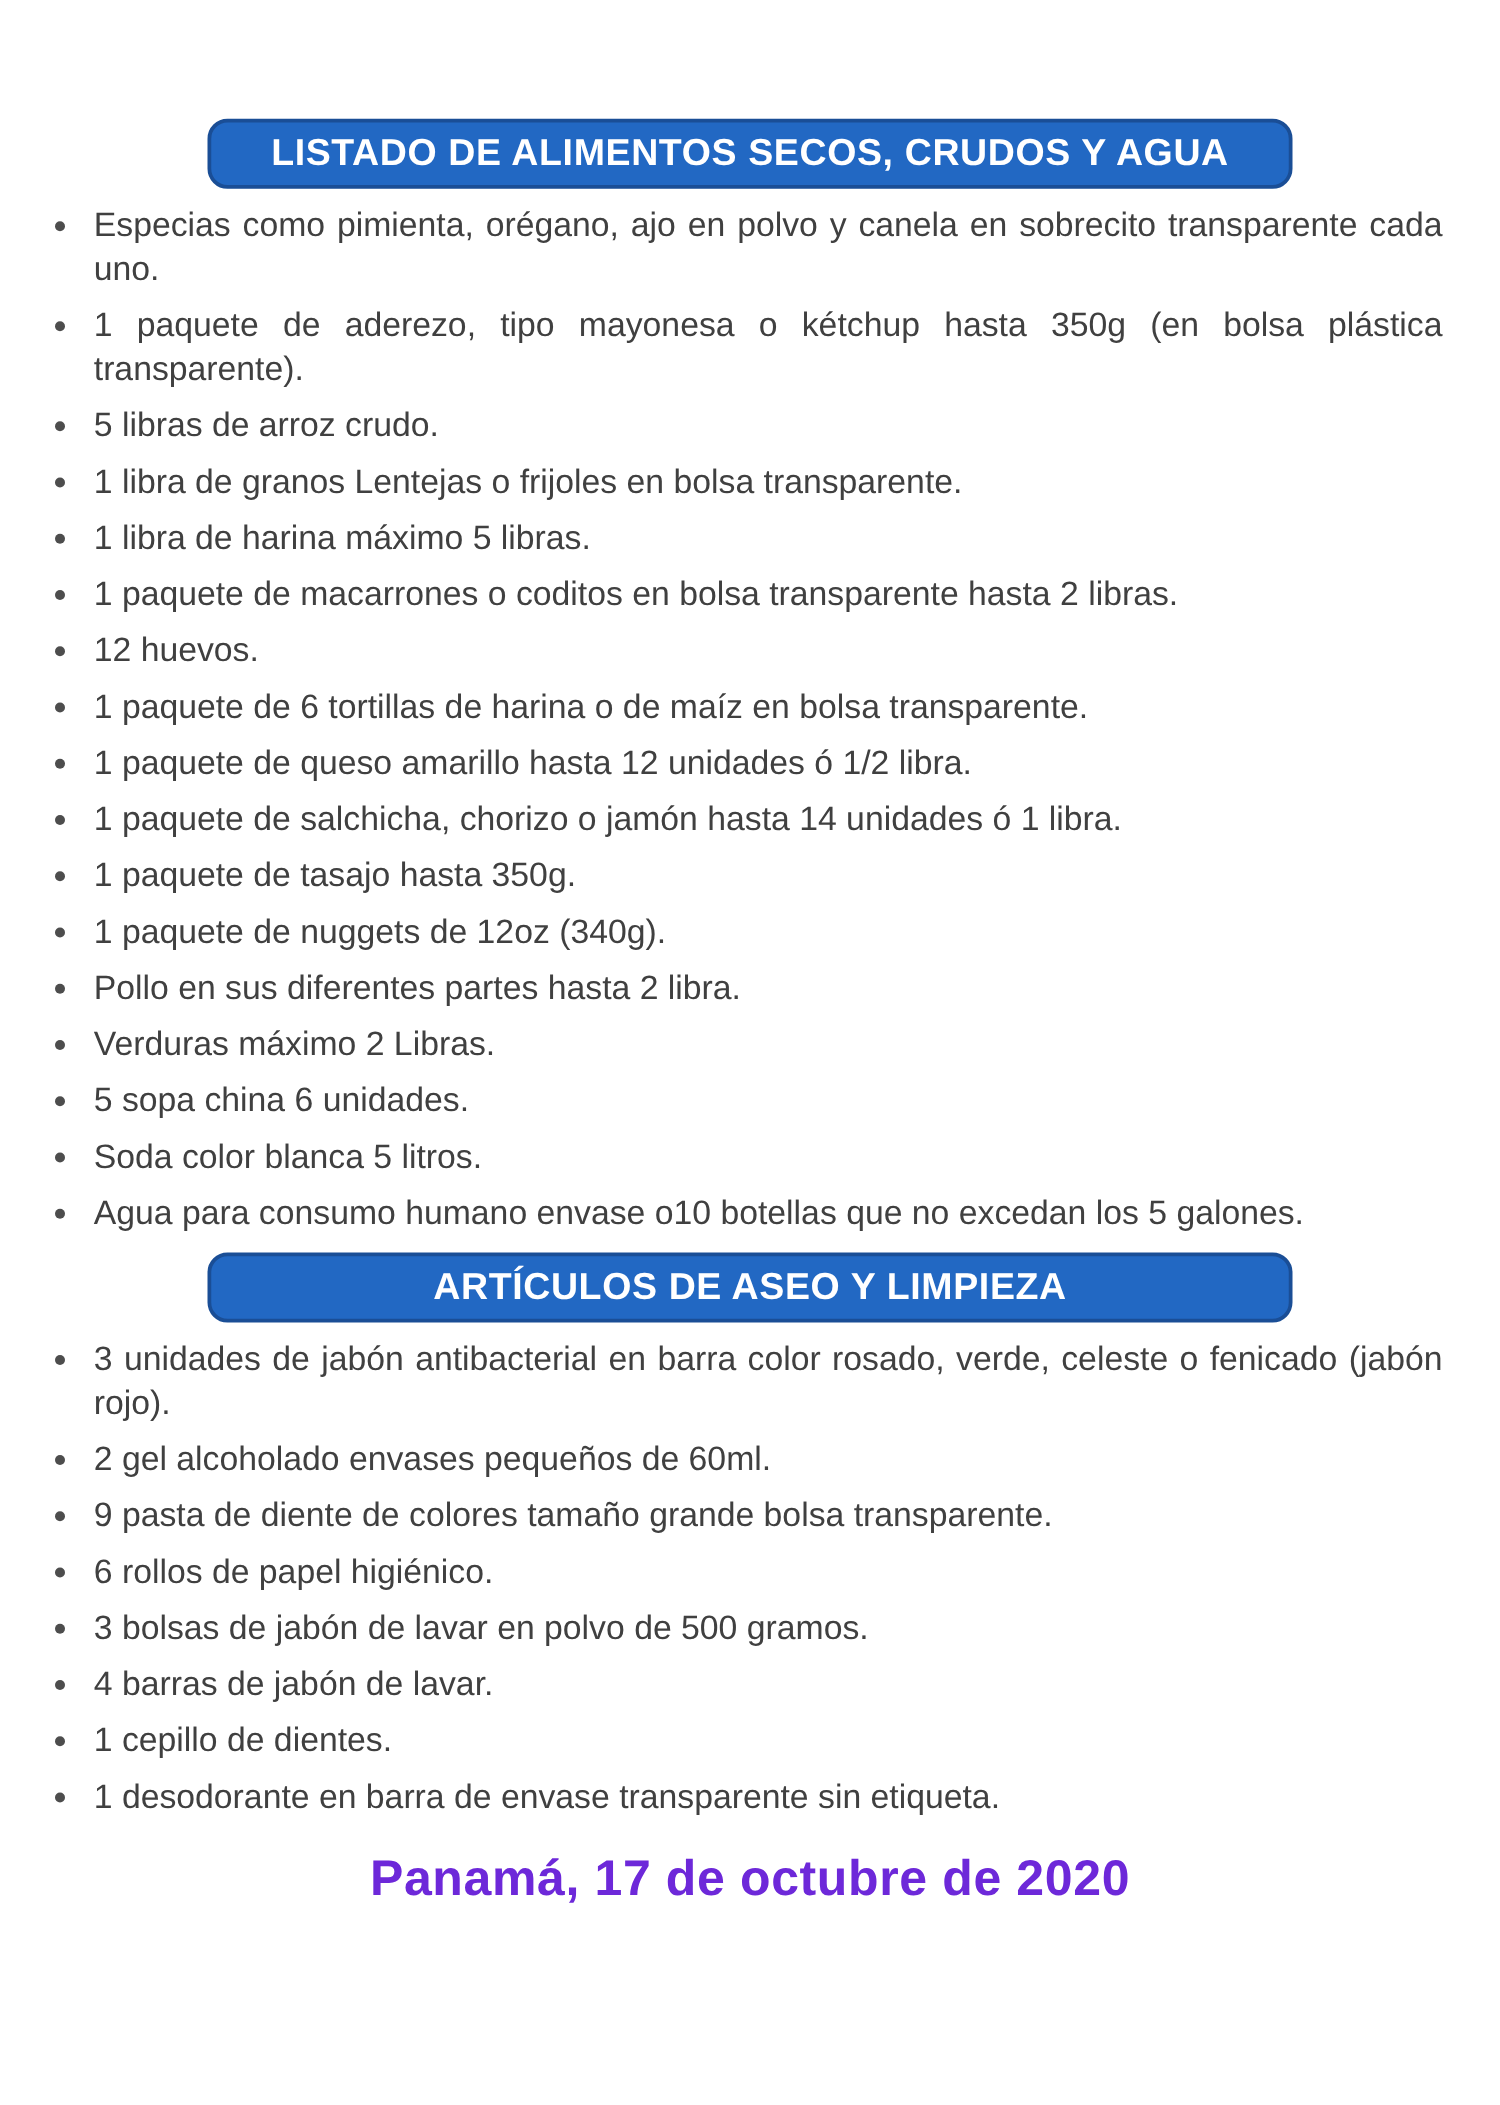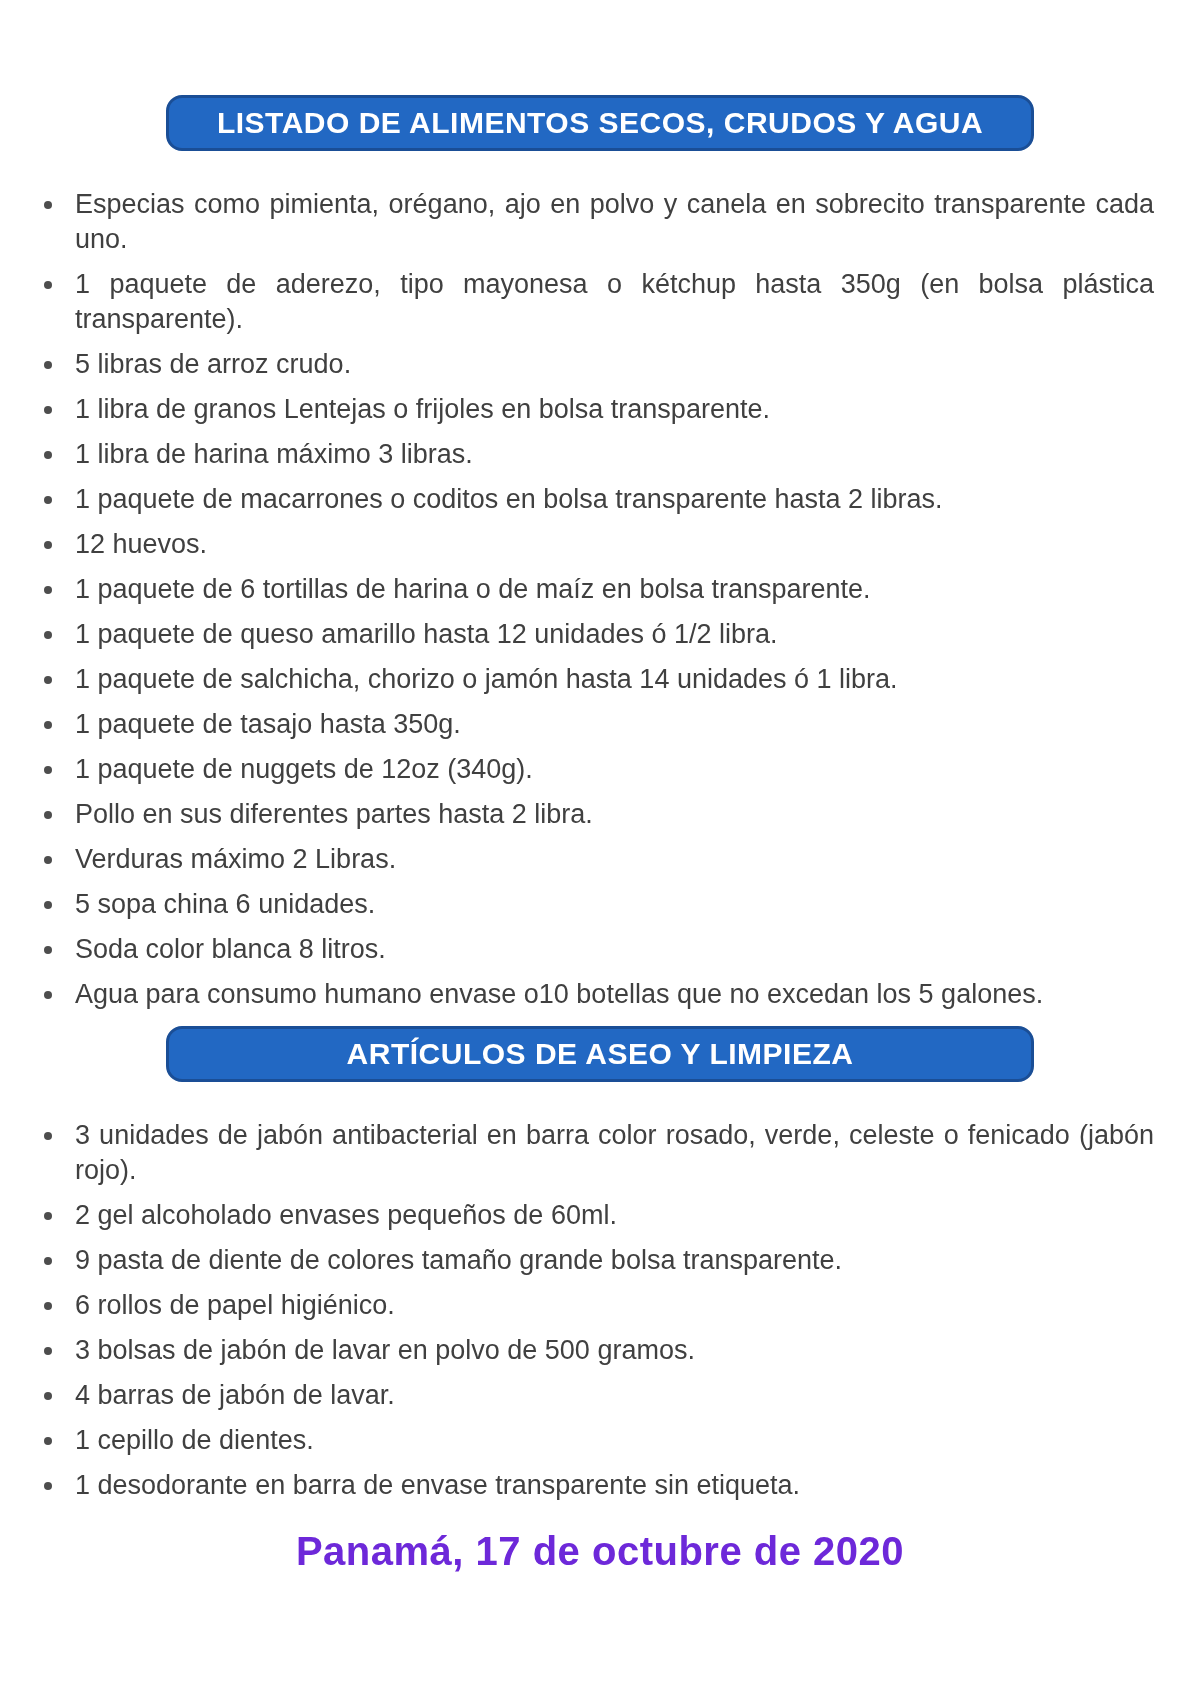--- a/index.html
+++ b/index.html
@@ -32,21 +32,21 @@
   }
   .section-header .header-text {
     color: #ffffff;
     font-size: 30px;
     font-weight: bold;
     letter-spacing: 0.5px;
     white-space: nowrap;
   }
   ul.item-list {
     list-style: none;
-    margin: 36px 0 0 0;
+    margin: 12px 0 0 0;
     padding: 0 46px 0 44px;
   }
   ul.item-list li.item {
     display: flex;
     align-items: flex-start;
     margin-bottom: 10px;
     font-size: 27px;
     line-height: 35px;
     color: #404040;
   }
@@ -95,21 +95,21 @@
         <li class="item">
           <span class="bullet"></span>
           <span class="item-text">5 libras de arroz crudo.</span>
         </li>
         <li class="item">
           <span class="bullet"></span>
           <span class="item-text">1 libra de granos Lentejas o frijoles en bolsa transparente.</span>
         </li>
         <li class="item">
           <span class="bullet"></span>
-          <span class="item-text">1 libra de harina máximo 3 libras.</span>
+          <span class="item-text">1 libra de harina máximo 5 libras.</span>
         </li>
         <li class="item">
           <span class="bullet"></span>
           <span class="item-text">1 paquete de macarrones o coditos en bolsa transparente hasta 2 libras.</span>
         </li>
         <li class="item">
           <span class="bullet"></span>
           <span class="item-text">12 huevos.</span>
         </li>
         <li class="item">
@@ -139,21 +139,21 @@
         <li class="item">
           <span class="bullet"></span>
           <span class="item-text">Verduras máximo 2 Libras.</span>
         </li>
         <li class="item">
           <span class="bullet"></span>
           <span class="item-text">5 sopa china 6 unidades.</span>
         </li>
         <li class="item">
           <span class="bullet"></span>
-          <span class="item-text">Soda color blanca 8 litros.</span>
+          <span class="item-text">Soda color blanca 5 litros.</span>
         </li>
         <li class="item">
           <span class="bullet"></span>
           <span class="item-text">Agua para consumo humano envase o10 botellas que no excedan los 5 galones.</span>
         </li>
       </ul>
   </div>
 
   <div class="section section-cleaning">
     <div class="section-header">

